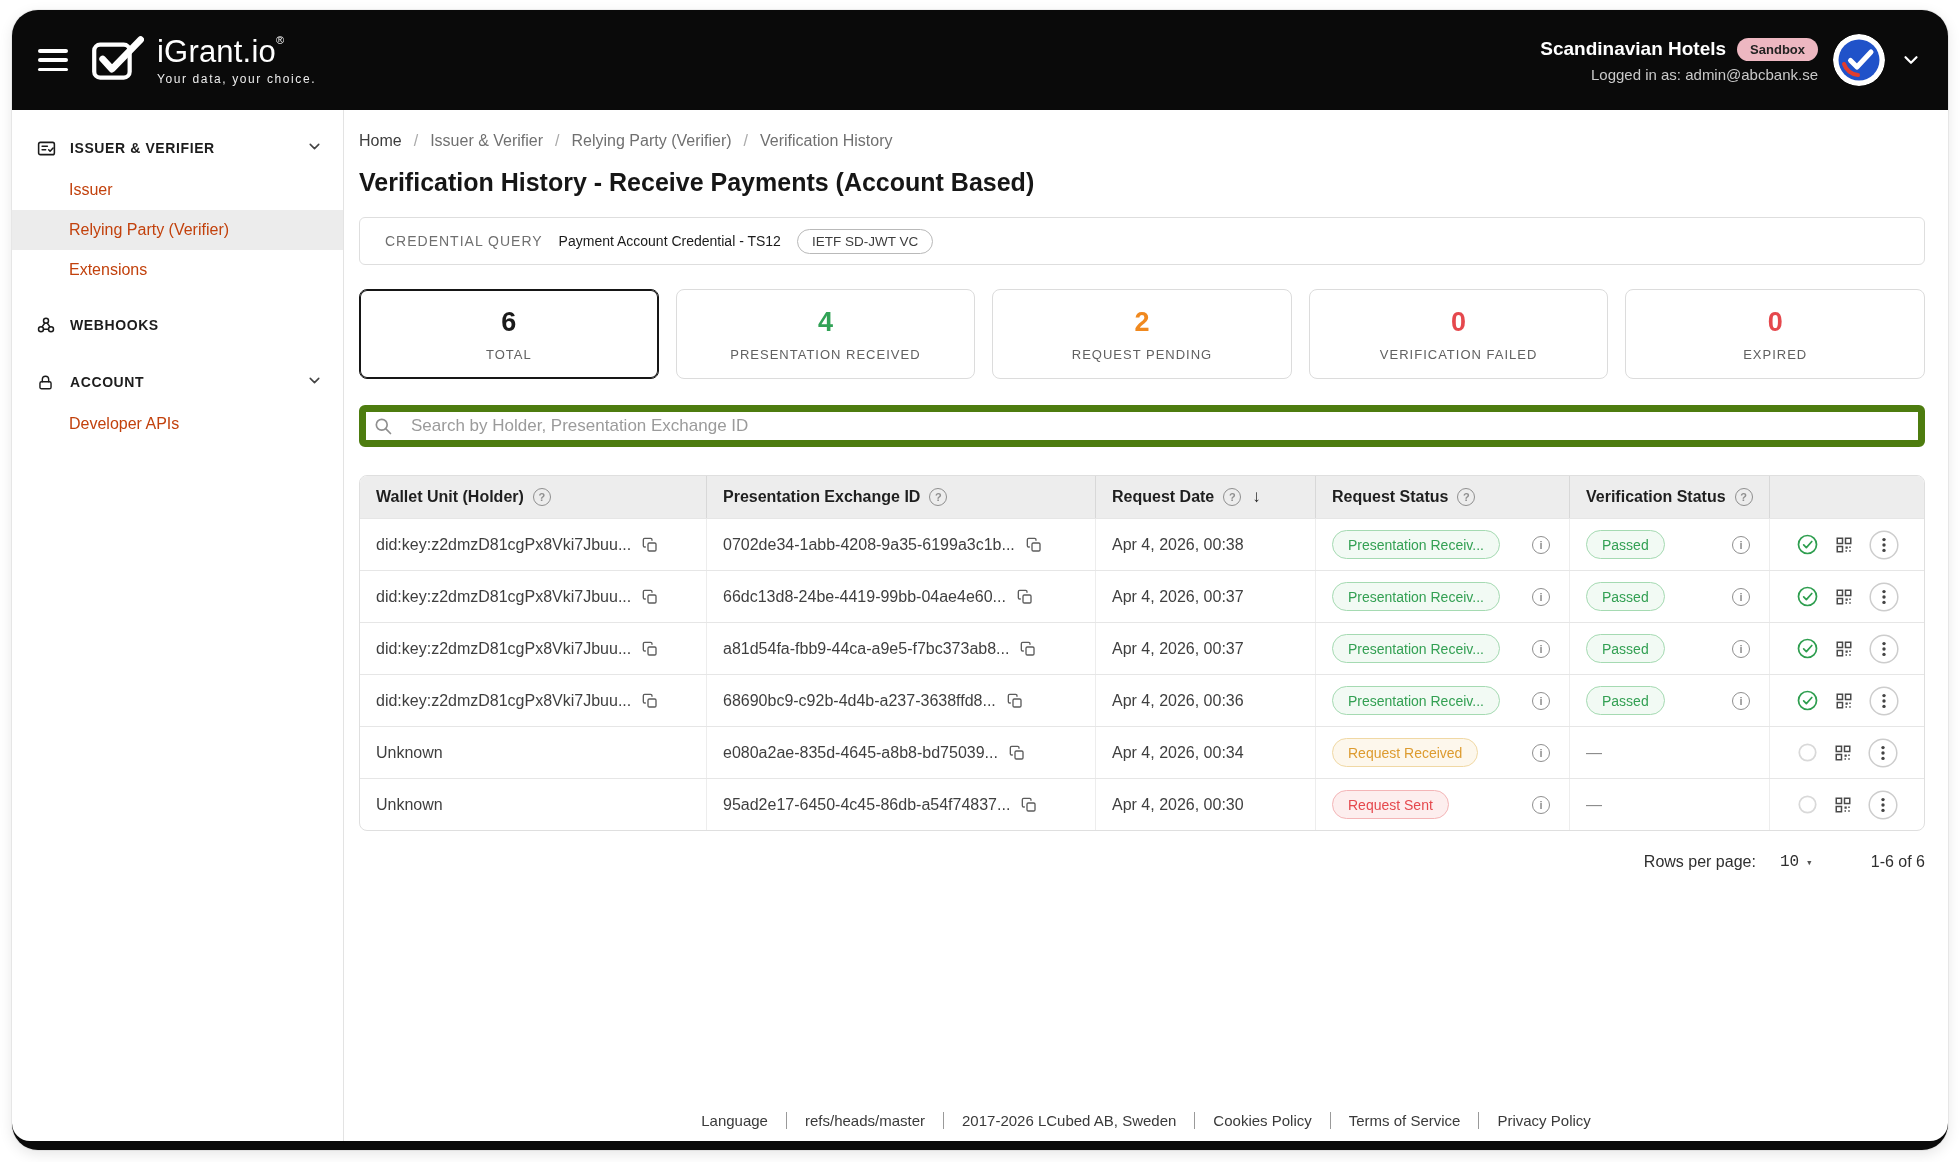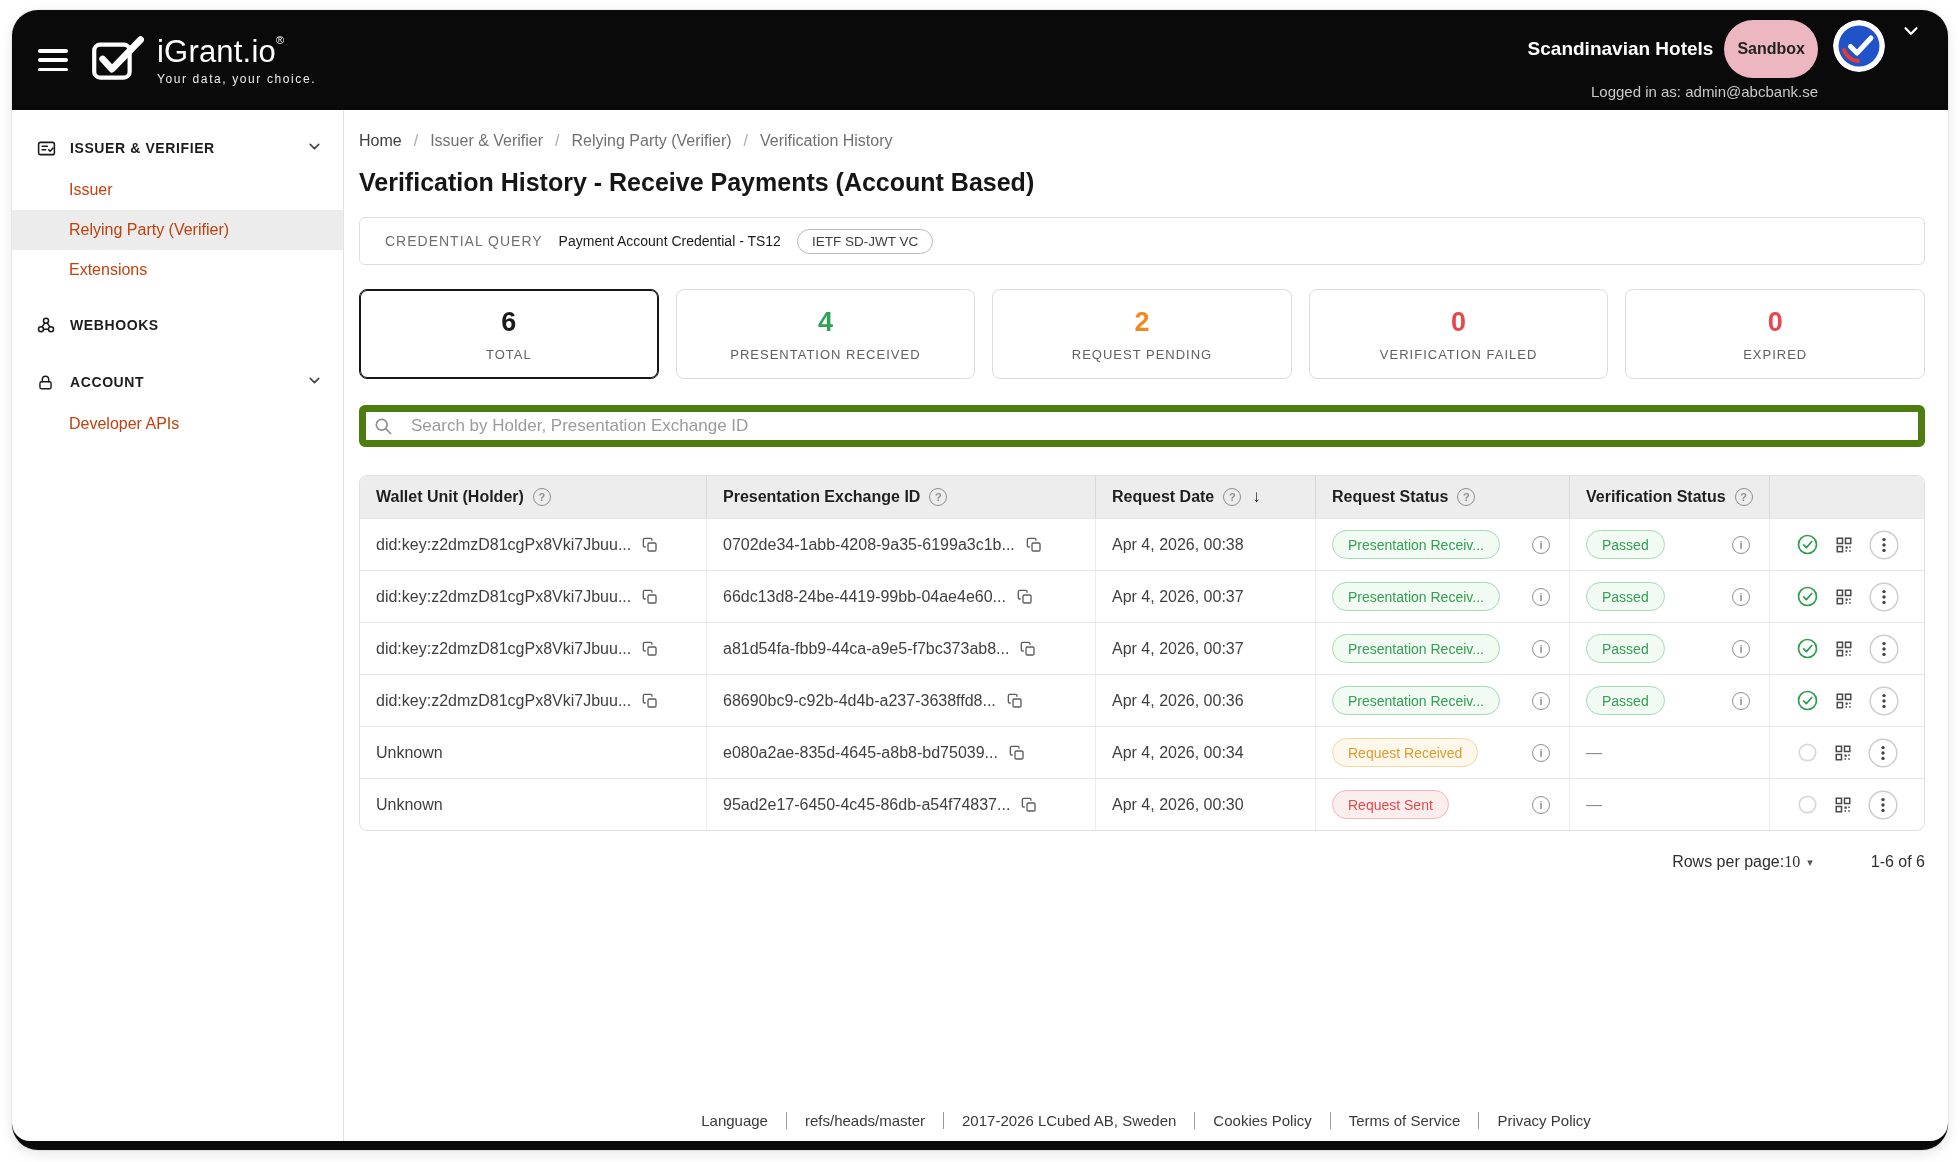--- a/index.html
+++ b/index.html
@@ -13,25 +13,25 @@
   .topbar { height:100px; flex:0 0 auto; display:flex; align-items:center; justify-content:space-between; padding:0 26px; }
   .topbar-left { display:flex; align-items:center; gap:22px; }
   .hamburger { width:30px; height:22px; display:flex; flex-direction:column; justify-content:space-between; cursor:pointer; background:none; border:none; }
   .hamburger span { display:block; height:3.5px; background:#fff; border-radius:2px; }
   .brand { display:flex; align-items:flex-end; gap:13px; }
   .brand-text { display:flex; flex-direction:column; }
   .brand-name { color:#fff; font-size:31px; letter-spacing:0.2px; line-height:1; }
   .brand-name sup { font-size:11px; vertical-align:18px; }
   .brand-tagline { color:#ededed; font-size:12px; letter-spacing:1.6px; margin-top:5px; }
 
-  .topbar-right { display:flex; align-items:flex-start; gap:15px; }
+  .topbar-right { display:flex; align-items:center; gap:15px; }
   .acct-text { display:flex; flex-direction:column; align-items:flex-end; gap:5px; }
   .org-line { display:flex; align-items:center; gap:11px; }
   .org-name { color:#fff; font-size:19px; font-weight:700; }
-  .env-badge { background:#edb7c1; color:#222; font-size:16px; font-weight:700; padding:20px 13px; border-radius:999px; }
+  .env-badge { background:#edb7c1; color:#222; font-size:13px; font-weight:700; padding:4px 13px; border-radius:999px; }
   .logged-in { color:#c9c9c9; font-size:15px; }
   .avatar { width:52px; height:52px; border-radius:50%; overflow:hidden; flex:0 0 auto; cursor:pointer; }
   .caret-btn { background:none; border:none; cursor:pointer; display:flex; align-items:center; }
 
   
   .content-wrap { flex:1; background:#fff; border-radius:0 0 18px 18px; margin-bottom:9px; display:flex; min-height:0; }
 
   
   .sidebar { width:332px; flex:0 0 auto; border-right:1px solid #e3e3e3; padding-top:14px; }
   .side-section { margin-top:2px; }
@@ -98,21 +98,21 @@
                  display:inline-flex; align-items:center; justify-content:center;
                  font-size:11px; font-weight:700; color:#8f8f8f; cursor:pointer; }
   .icon-help::before { content:"?"; }
   .icon-info::before { content:"i"; }
   .sort-glyph { font-size:17px; color:#222; margin-left:2px; cursor:pointer; }
 
   .copy-btn, .action { background:none; border:none; cursor:pointer; display:inline-flex; align-items:center; padding:0; flex:0 0 auto; }
 
   
   .pagination { margin-top:14px; height:34px; display:flex; align-items:center; justify-content:flex-end; font-size:16px; color:#2f2f2f; }
-  .rpp-value { display:flex; align-items:center; gap:7px; cursor:pointer; background:none; border:none; font-size:16px; color:#2f2f2f; font-family:Liberation Serif, serif; }
+  .rpp-value { margin-left:24px; display:flex; align-items:center; gap:7px; cursor:pointer; background:none; border:none; font-size:16px; color:#2f2f2f; font-family:Liberation Mono, monospace; }
   .rpp-caret { font-size:11px; color:#555; }
   .range { margin-left:58px; }
 
   
   .footer { height:42px; flex:0 0 auto; display:flex; align-items:center; justify-content:center; font-size:15px; color:#3a3a3a; }
   .f-item { padding:0 18px; cursor:pointer; }
   .f-item.static { cursor:default; }
   .f-item + .f-item { border-left:1px solid #9a9a9a; }
 </style>
 </head>

